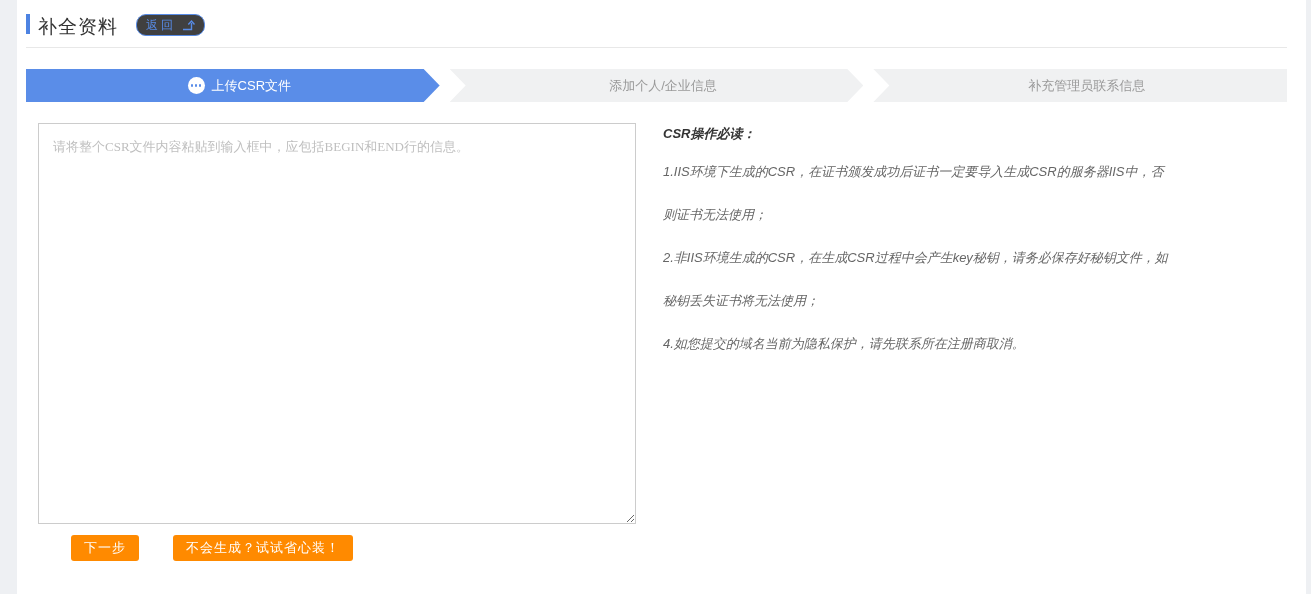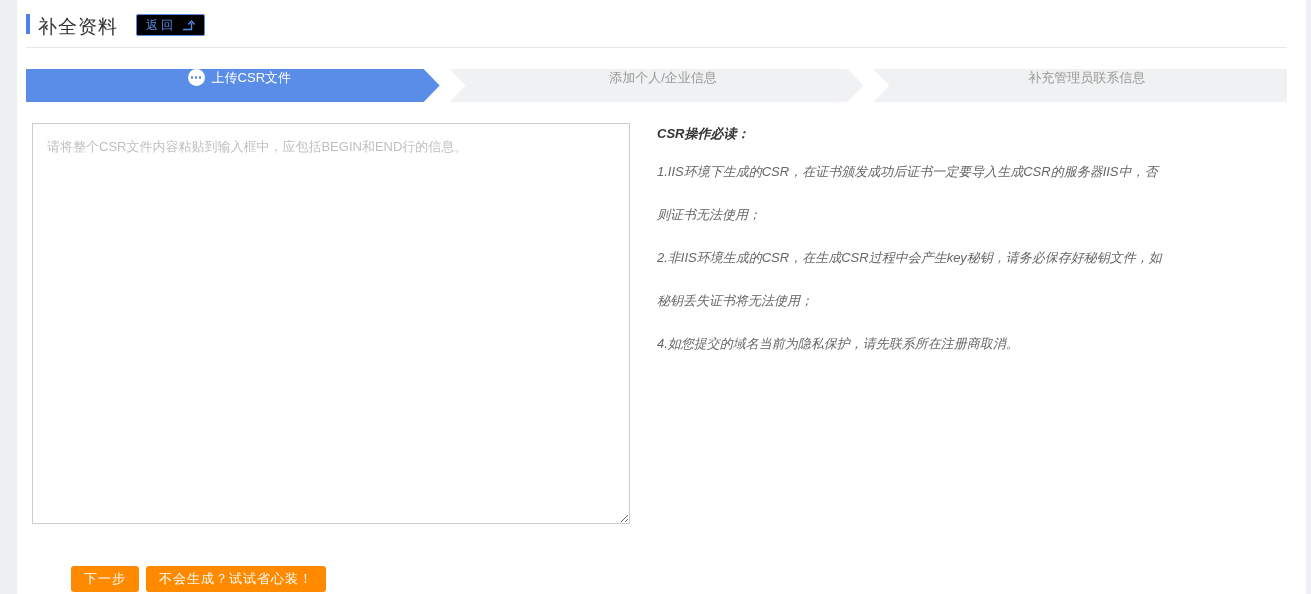--- a/index.html
+++ b/index.html
@@ -33,24 +33,24 @@
   .page-title-text {
     font-size: 19px;
     color: #333333;
     letter-spacing: 1px;
   }
   .back-btn {
     margin-left: 18px;
     display: inline-flex;
     align-items: center;
     gap: 6px;
-    background: #000000;
+    background: #404040;
     border: 1px solid #578be6;
     color: #578be6;
-    border-radius: 2px;
+    border-radius: 10px;
     font-size: 12px;
     height: 22px;
     padding: 0 9px;
     cursor: pointer;
     font-family: inherit;
     letter-spacing: 3px;
   }
   .back-btn svg { display: block; }
   .divider {
     border-bottom: 1px solid #e8e8e8;
@@ -60,20 +60,21 @@
   
   .stepper {
     display: flex;
     column-gap: 10px;
     margin-top: 21px;
     height: 33px;
   }
   .step {
     flex: 1;
     display: flex;
+    align-items: center;
     justify-content: center;
     gap: 7px;
     background: #f0f1f2;
     color: #999999;
     font-size: 13px;
     cursor: default;
     clip-path: polygon(0 0, calc(100% - 16px) 0, 100% 50%, calc(100% - 16px) 100%, 0 100%, 16px 50%);
     padding-left: 13px;
   }
   .step.first {
@@ -104,27 +105,27 @@
   }
 
   
   .content {
     display: flex;
     margin-top: 21px;
   }
   .csr-input {
     width: 598px;
     height: 401px;
-    margin-left: 6px;
+    margin-left: 12px;
     border: 1px solid #cccccc;
     padding: 12px 14px;
     font-size: 13px;
     line-height: 1.7;
     color: #333;
-    font-family: Liberation Sans, sans-serif;
+    font-family: Liberation Serif, serif;
     resize: both;
     outline: none;
   }
   .csr-input::placeholder { color: #bfbfbf; opacity: 1; }
 
   .notice {
     margin-left: 27px;
     width: 507px;
     padding-top: 2px;
     font-style: italic;
@@ -137,24 +138,24 @@
     margin-bottom: 7px;
   }
   .notice p {
     font-size: 13px;
     color: #666666;
     line-height: 43px;
   }
 
   
   .actions {
-    margin-top: 42px;
+    margin-top: 11px;
     margin-left: 1px;
     display: flex;
-    gap: 7px;
+    gap: 34px;
     padding-left: 44px;
   }
   .orange-btn {
     background: #ff8a00;
     color: #ffffff;
     border: none;
     border-radius: 3px;
     height: 26px;
     padding: 0 13px;
     font-size: 13px;

